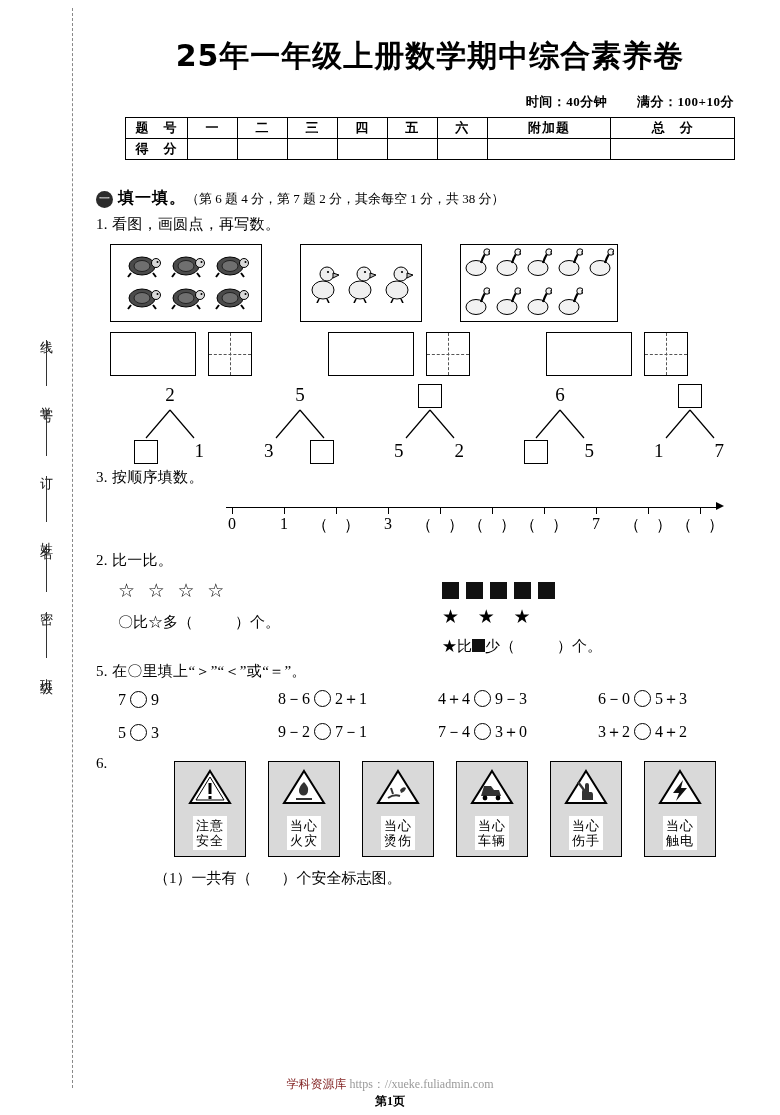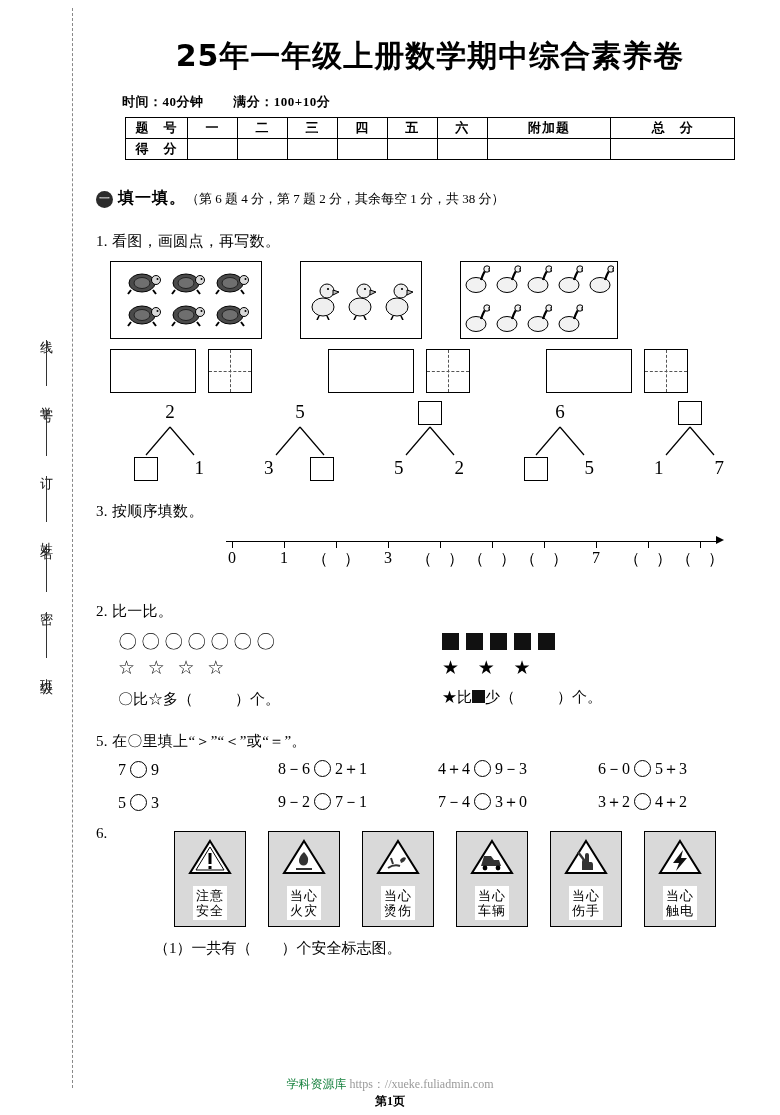--- a/index.html
+++ b/index.html
@@ -41,20 +41,21 @@
   }
   h1.title {
     font-size: 30px;
     font-weight: bold;
     text-align: center;
     margin: 22px 0 0 0;
     letter-spacing: 1px;
     font-family: "DejaVu Sans", sans-serif;
   }
   .meta {
+    text-align: right;
     font-size: 13px;
     font-weight: bold;
     margin: 16px 30px 6px 0;
     letter-spacing: 0.5px;
   }
   .meta span { margin-left: 26px; }
 
   table.score {
     border-collapse: collapse;
     margin: 0 auto;
@@ -83,21 +84,21 @@
     background: #2b2b2b; color: #fff;
     text-align: center; font-size: 11px;
     margin-right: 5px;
     flex: 0 0 auto;
     position: relative; top: -1px;
     font-family: "DejaVu Sans", sans-serif;
   }
   .sec-title { font-weight: bold; font-size: 16px; letter-spacing: 1px; margin-top: 16px; }
   .sec-note { font-size: 13px; }
 
-  .q { margin-top: 23px; font-size: 15px; letter-spacing: 0.3px; }
+  .q { margin-top: 6px; font-size: 15px; letter-spacing: 0.3px; }
   .q-sub { margin-top: 6px; font-size: 15px; }
 
   
   .pics { display: flex; margin-top: 10px; padding-left: 14px; gap: 38px; }
   .picbox {
     border: 1px solid #000;
     display: flex; align-items: center; justify-content: center;
     background: #fff;
     position: relative;
   }
@@ -188,21 +189,21 @@
     background: #fff; padding: 2px 3px; margin-top: 3px;
     font-family: "DejaVu Sans", sans-serif;
   }
   .q6wrap { display: flex; margin-top: 10px; }
   .q6num { font-size: 15px; width: 26px; }
 
   .footer-wm {
     position: absolute; left: 0; right: 0; bottom: 22px;
     text-align: center; font-size: 12px; color: #9a9a9a;
   }
-  .footer-wm .red { color: #15803d; }
+  .footer-wm .red { color: #7f1d1d; }
   .pageno {
     position: absolute; left: 0; right: 0; bottom: 5px;
     text-align: center; font-size: 12px; font-weight: bold;
   }
 </style>
 </head>
 <body>
 
 <div class="page">
 
@@ -514,21 +515,20 @@
       <div class="nl-lab" style="left:500px">7</div>
       <div class="nl-tick" style="left:552px"></div>
       <div class="nl-lab" style="left:552px">（　）</div>
       <div class="nl-tick" style="left:604px"></div>
       <div class="nl-lab" style="left:604px">（　）</div>
     </div>
 
     <div class="q">2. 比一比。</div>
     <div class="cmp">
       <div class="cmp-col">
-        <div class="shapes">〇〇〇〇〇〇〇</div>
         <div class="shapes">☆ ☆ ☆ ☆</div>
         <div class="cmp-q">
           <span>〇比☆多（</span><span class="blank"></span><span>）个。</span>
         </div>
       </div>
       <div class="cmp-col right">
         <div class="sq-row">
           <span class="sq"></span>
           <span class="sq"></span>
           <span class="sq"></span>

